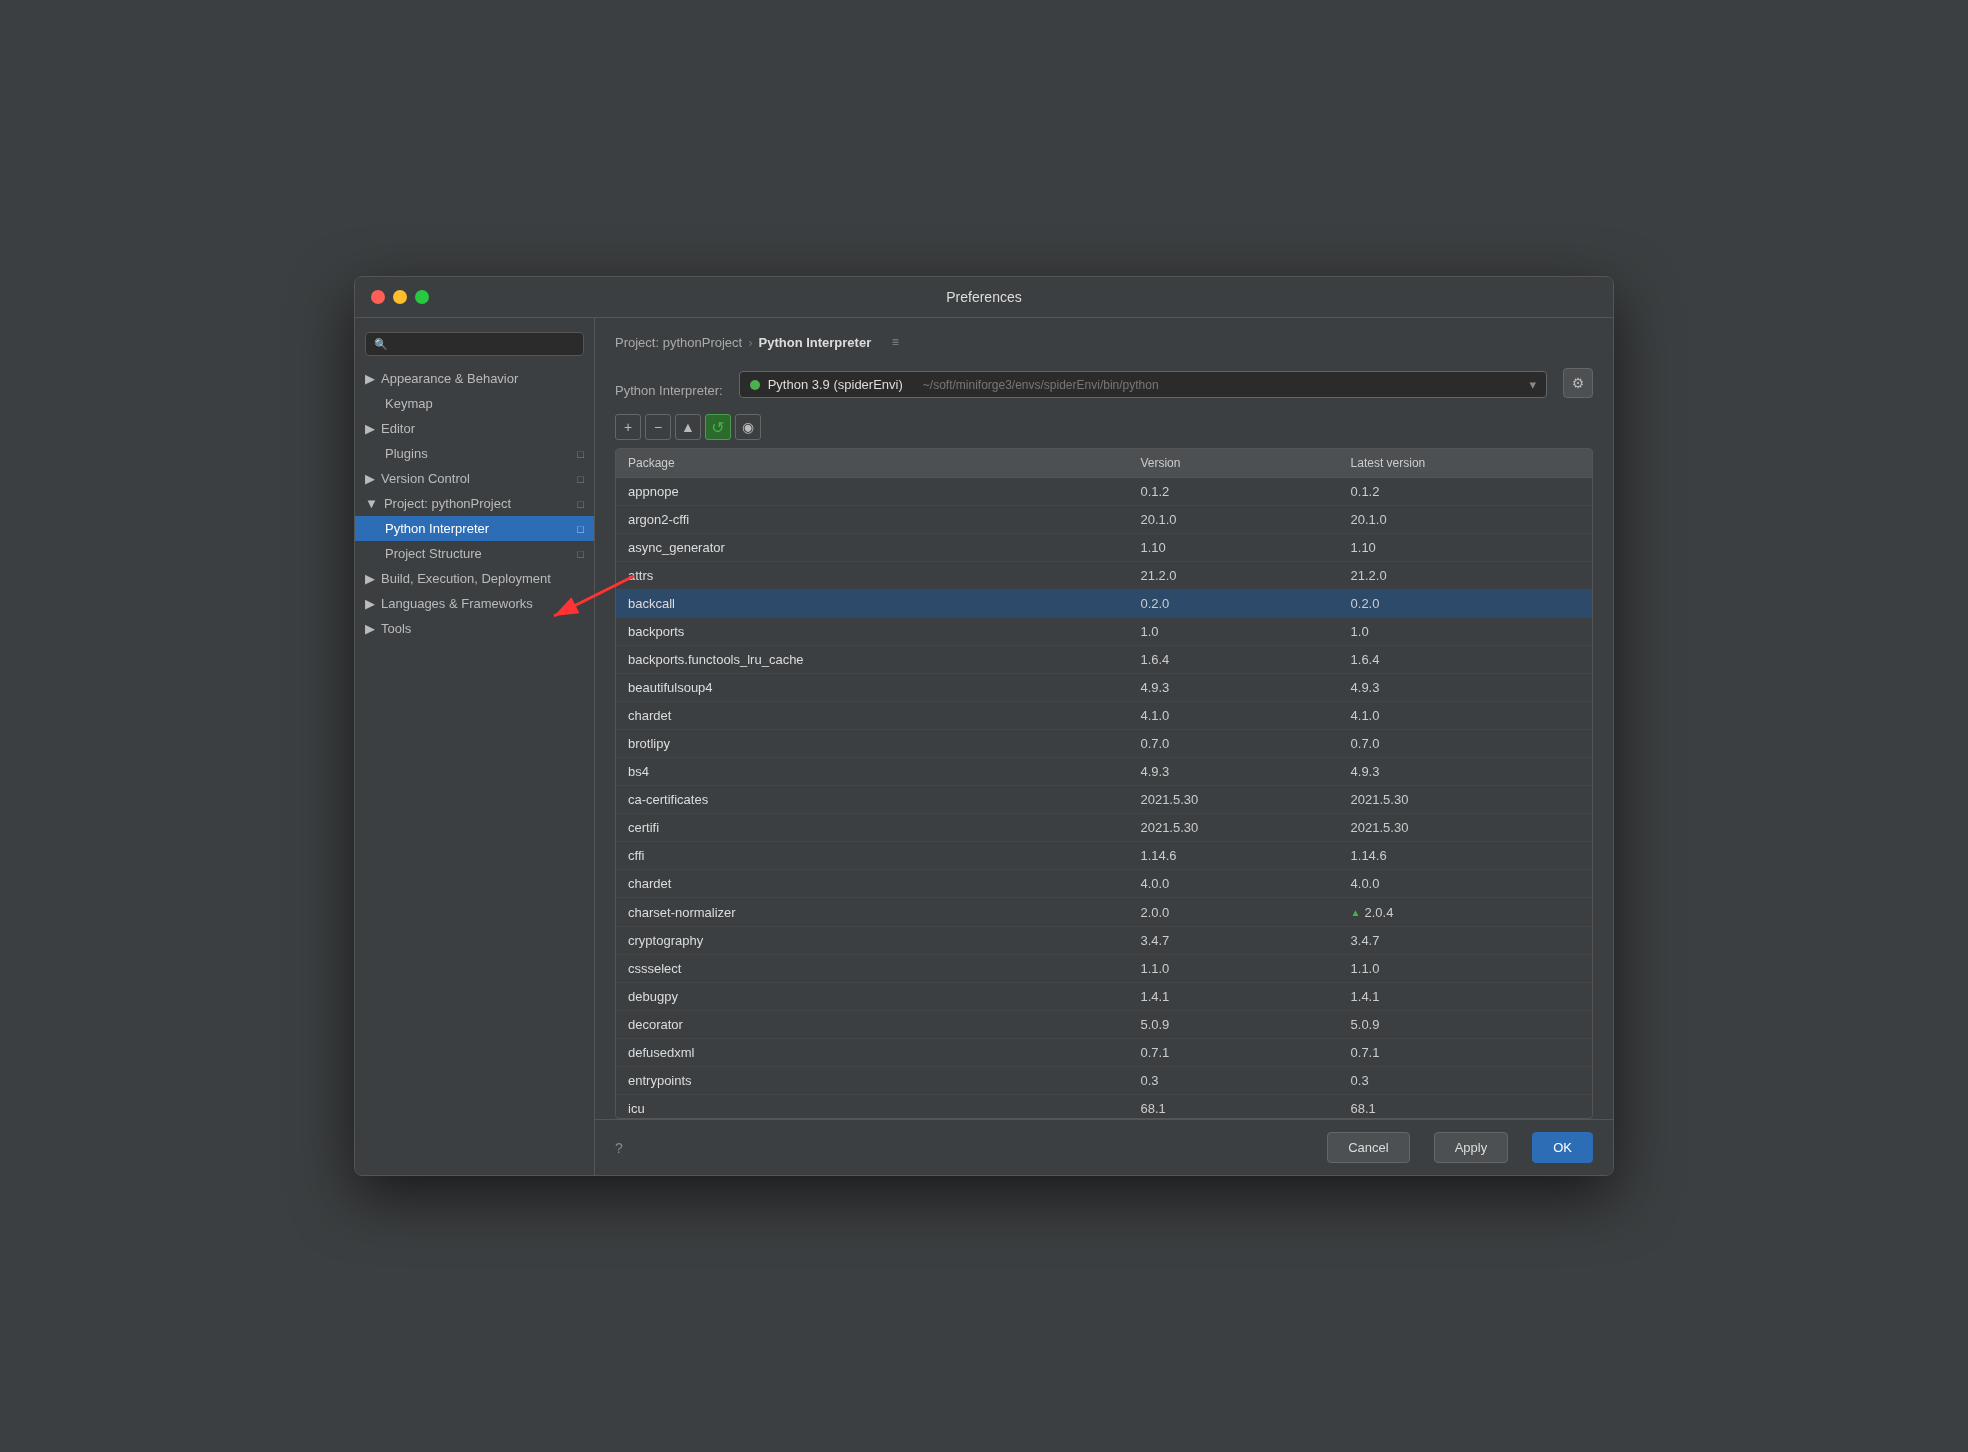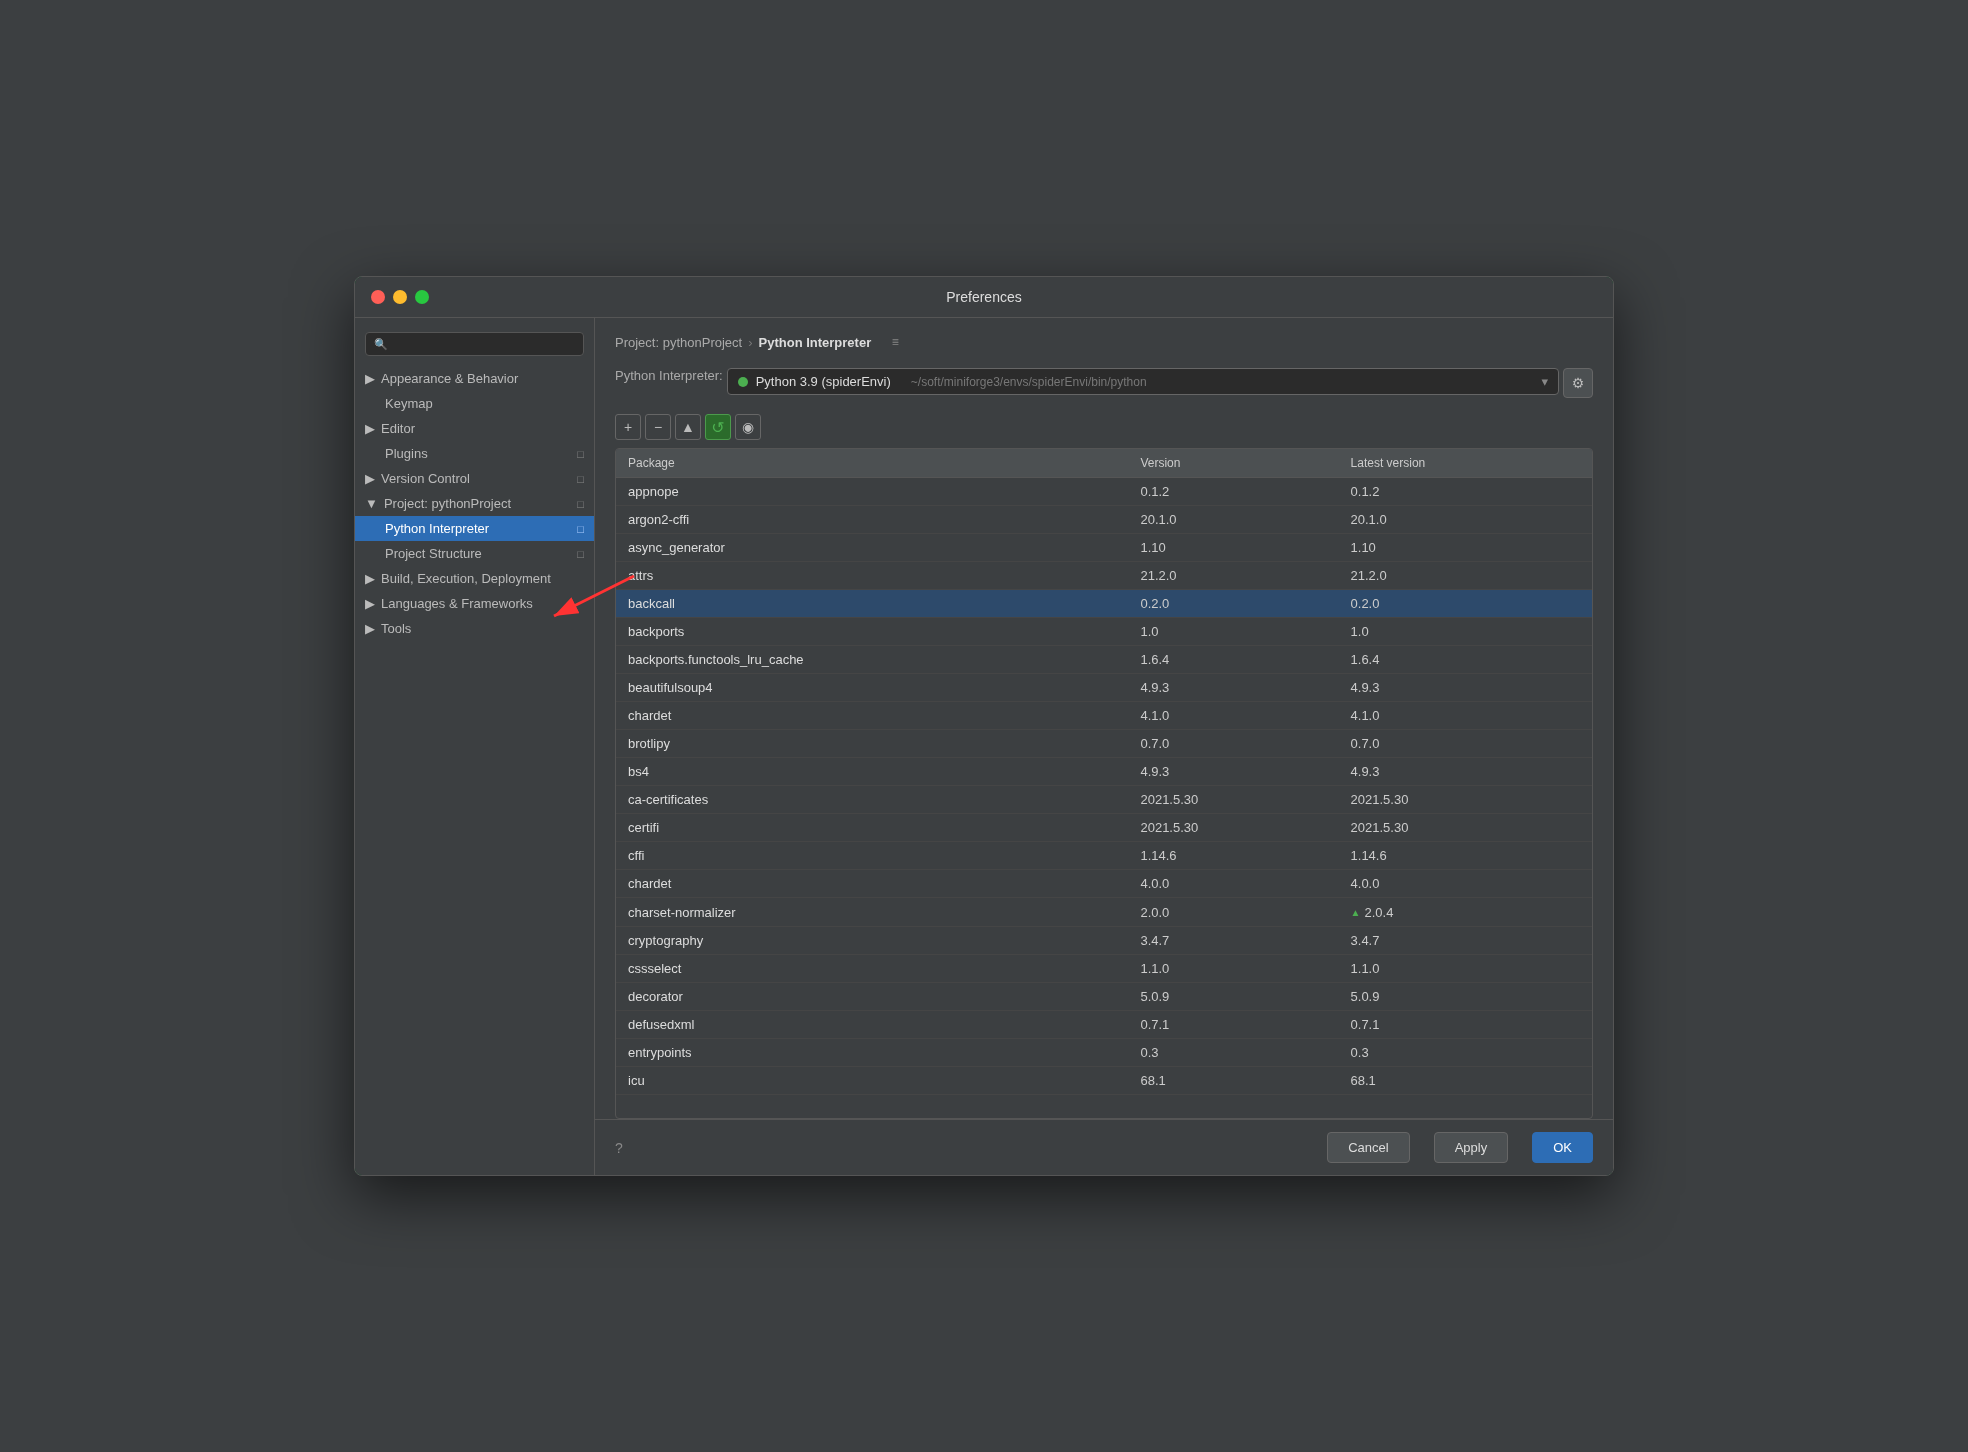--- a/index.html
+++ b/index.html
@@ -133,22 +133,22 @@
       display: flex;
       align-items: center;
       justify-content: center;
       cursor: pointer;
       color: #888;
       font-size: 12px;
     }
     .interpreter-row {
       padding: 6px 20px 12px;
       display: flex;
-      align-items: flex-start;
-      gap: 4px;
+      align-items: flex-end;
+      gap: 16px;
       flex-shrink: 0;
     }
     .interpreter-label {
       color: #aaa;
       font-size: 13px;
       white-space: nowrap;
     }
     .interpreter-select {
       flex: 1;
       background: #2b2b2b;
@@ -507,20 +507,25 @@
                 <td class="package-name">cryptography</td>
                 <td>3.4.7</td>
                 <td>3.4.7</td>
               </tr>
               <tr>
                 <td class="package-name">cssselect</td>
                 <td>1.1.0</td>
                 <td>1.1.0</td>
               </tr>
               <tr>
+                <td class="package-name">debugpy</td>
+                <td>1.4.1</td>
+                <td>1.4.1</td>
+              </tr>
+              <tr>
                 <td class="package-name">decorator</td>
                 <td>5.0.9</td>
                 <td>5.0.9</td>
               </tr>
               <tr>
                 <td class="package-name">defusedxml</td>
                 <td>0.7.1</td>
                 <td>0.7.1</td>
               </tr>
               <tr>

